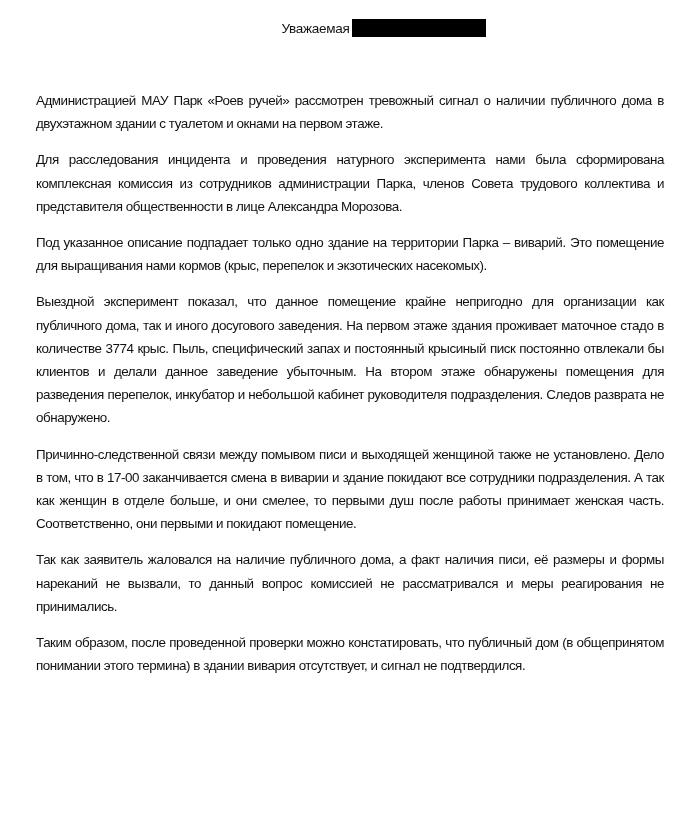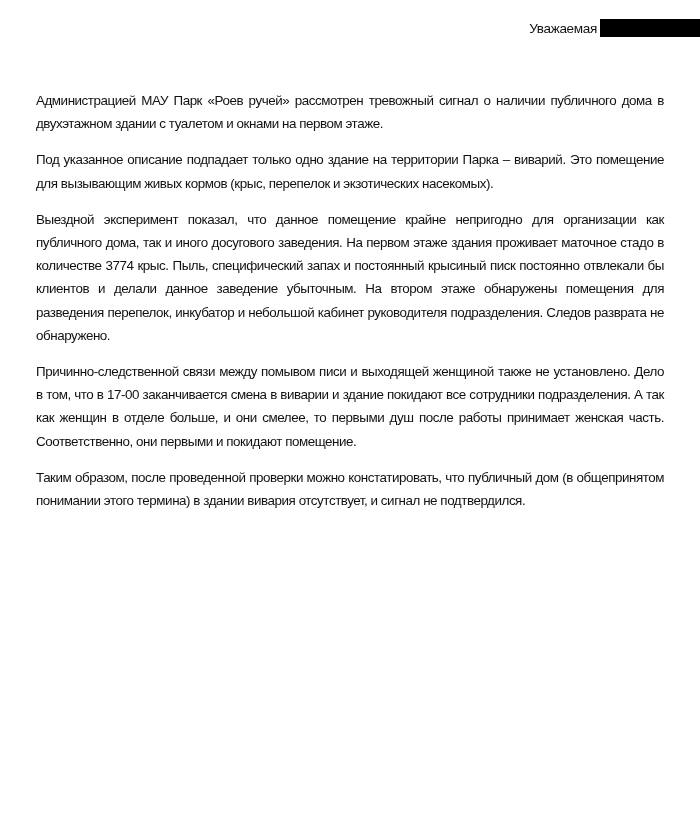--- a/index.html
+++ b/index.html
@@ -1,19 +1,19 @@
 <!DOCTYPE html>
 <html><head>
   <meta charset="utf-8">
   <style>
     html, body { margin: 0; padding: 0; background: #ffffff; }
     body { width: 700px; height: 832px; position: relative; overflow: hidden; color: #111; }
     .page { position: absolute; left: 0; top: 0; width: 700px; height: 832px; background: #fff; }
     .greeting {
-      position: absolute; top: 19px; left: 0; width: 700px; text-align: right;
+      position: absolute; top: 19px; left: 0; width: 700px; text-align: center;
       font-family: "Liberation Sans", sans-serif; font-size: 13.5px; line-height: 18px;
       letter-spacing: -0.3px;
     }
     .greeting .redact {
       display: inline-block; width: 134px; height: 18px; background: #000;
       vertical-align: -4px; margin-left: 3px;
     }
     .greeting-wrap { display: inline-block; transform: translateX(34px); }
     .body {
       position: absolute; left: 36px; top: 89px; width: 628px;
@@ -28,18 +28,20 @@
 
 <div class="page">
   <div class="greeting">
     <span class="greeting-wrap">
       <span>Уважаемая</span><span class="redact"></span>
     </span>
   </div>
 
   <div class="body">
     <p>Администрацией МАУ Парк «Роев ручей» рассмотрен тревожный сигнал о наличии публичного дома в двухэтажном здании с туалетом и окнами на первом этаже.</p>
-    <p>Под указанное описание подпадает только одно здание на территории Парка – виварий.  Это помещение для вызывающим живых кормов (крыс, перепелок и экзотических насекомых).</p>
+    <p>Для расследования инцидента и проведения натурного эксперимента нами была сформирована комплексная комиссия из сотрудников администрации Парка, членов Совета трудового коллектива и представителя общественности в лице Александра Морозова.</p>
+    <p>Под указанное описание подпадает только одно здание на территории Парка – виварий.  Это помещение для выращивания нами кормов (крыс, перепелок и экзотических насекомых).</p>
     <p>Выездной эксперимент показал, что данное помещение крайне непригодно для организации как публичного дома, так и иного досугового заведения. На первом этаже здания проживает маточное стадо в количестве 3774 крыс. Пыль, специфический запах и постоянный крысиный писк постоянно отвлекали бы клиентов и делали данное заведение убыточным.  На втором этаже обнаружены помещения  для разведения перепелок, инкубатор и небольшой кабинет руководителя подразделения. Следов разврата не обнаружено.</p>
     <p>Причинно-следственной связи между помывом писи и выходящей женщиной также не установлено. Дело в том, что в 17-00 заканчивается смена в виварии и здание покидают все сотрудники подразделения. А так как женщин в отделе больше, и они смелее, то первыми душ после работы принимает женская часть. Соответственно, они первыми и покидают помещение.</p>
+    <p>Так как заявитель жаловался на наличие публичного дома,  а факт наличия писи, её размеры и формы нареканий не вызвали, то данный вопрос комиссией не рассматривался и меры реагирования не принимались.</p>
     <p>Таким образом, после проведенной проверки можно констатировать, что публичный дом (в общепринятом понимании этого термина) в здании вивария отсутствует, и сигнал не подтвердился.</p>
   </div>
 </div>
 
 </body></html>

